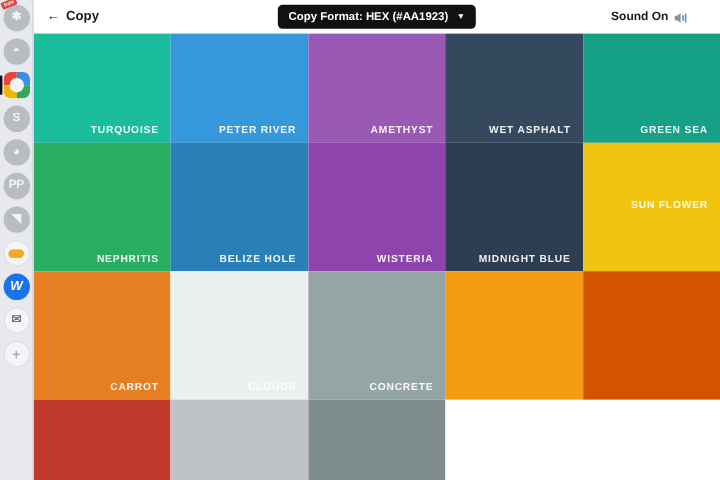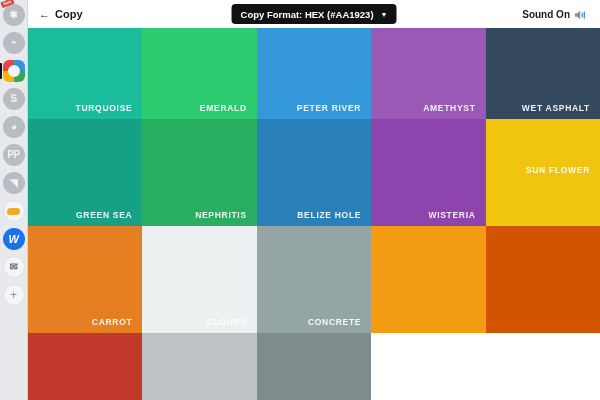--- a/index.html
+++ b/index.html
@@ -97,21 +97,21 @@
     border-radius:4px;
     height:20px;
     display:flex; align-items:center; gap:7px;
     padding:5px 9px;
     font-size:9.5px; font-weight:bold;
     cursor:pointer;
     white-space:nowrap;
   }
   .format-dropdown .caret { font-size:7px; line-height:1; }
   .sound-area {
-    position:absolute; right:13px;
+    position:absolute; right:26px;
     display:flex; align-items:flex-end; gap:5px;
     font-size:10px; font-weight:bold; color:#1b1b1b;
     cursor:pointer;
   }
   .spk { display:block; }
 
   
   .grid {
     position:absolute; left:28px; top:12px;
     width:572px; height:372px;
@@ -201,43 +201,43 @@
         <rect x="6.6" y="2.6" width="1.3" height="4.8" rx="0.6" fill="#4a90d9"></rect>
         <rect x="8.7" y="1.3" width="1.3" height="7.4" rx="0.6" fill="#4a90d9"></rect>
       </svg>
     </div>
   </div>
 
   <div class="grid" id="grid">
       <div class="swatch" style="background: rgb(26, 188, 156);">
         <span class="name">TURQUOISE</span>
       </div>
-      <div class="swatch" style="background: rgb(46, 204, 113);">
-        <span class="name">EMERALD</span>
-      </div>
       <div class="swatch" style="background: rgb(52, 152, 219);">
         <span class="name">PETER RIVER</span>
       </div>
       <div class="swatch" style="background: rgb(155, 89, 182);">
         <span class="name">AMETHYST</span>
       </div>
       <div class="swatch" style="background: rgb(52, 73, 94);">
         <span class="name">WET ASPHALT</span>
       </div>
       <div class="swatch" style="background: rgb(22, 160, 133);">
         <span class="name">GREEN SEA</span>
       </div>
       <div class="swatch" style="background: rgb(39, 174, 96);">
         <span class="name">NEPHRITIS</span>
       </div>
       <div class="swatch" style="background: rgb(41, 128, 185);">
         <span class="name">BELIZE HOLE</span>
       </div>
       <div class="swatch" style="background: rgb(142, 68, 173);">
         <span class="name">WISTERIA</span>
+      </div>
+      <div class="swatch" style="background: rgb(44, 62, 80);">
+        <span class="name">MIDNIGHT BLUE</span>
       </div>
       <div class="swatch" style="background: rgb(241, 196, 15); align-items: center;">
         <span class="name">SUN FLOWER</span>
       </div>
       <div class="swatch" style="background: rgb(230, 126, 34);">
         <span class="name">CARROT</span>
       </div>
       <div class="swatch" style="background: rgb(236, 240, 241);">
         <span class="name">CLOUDS</span>
       </div>

